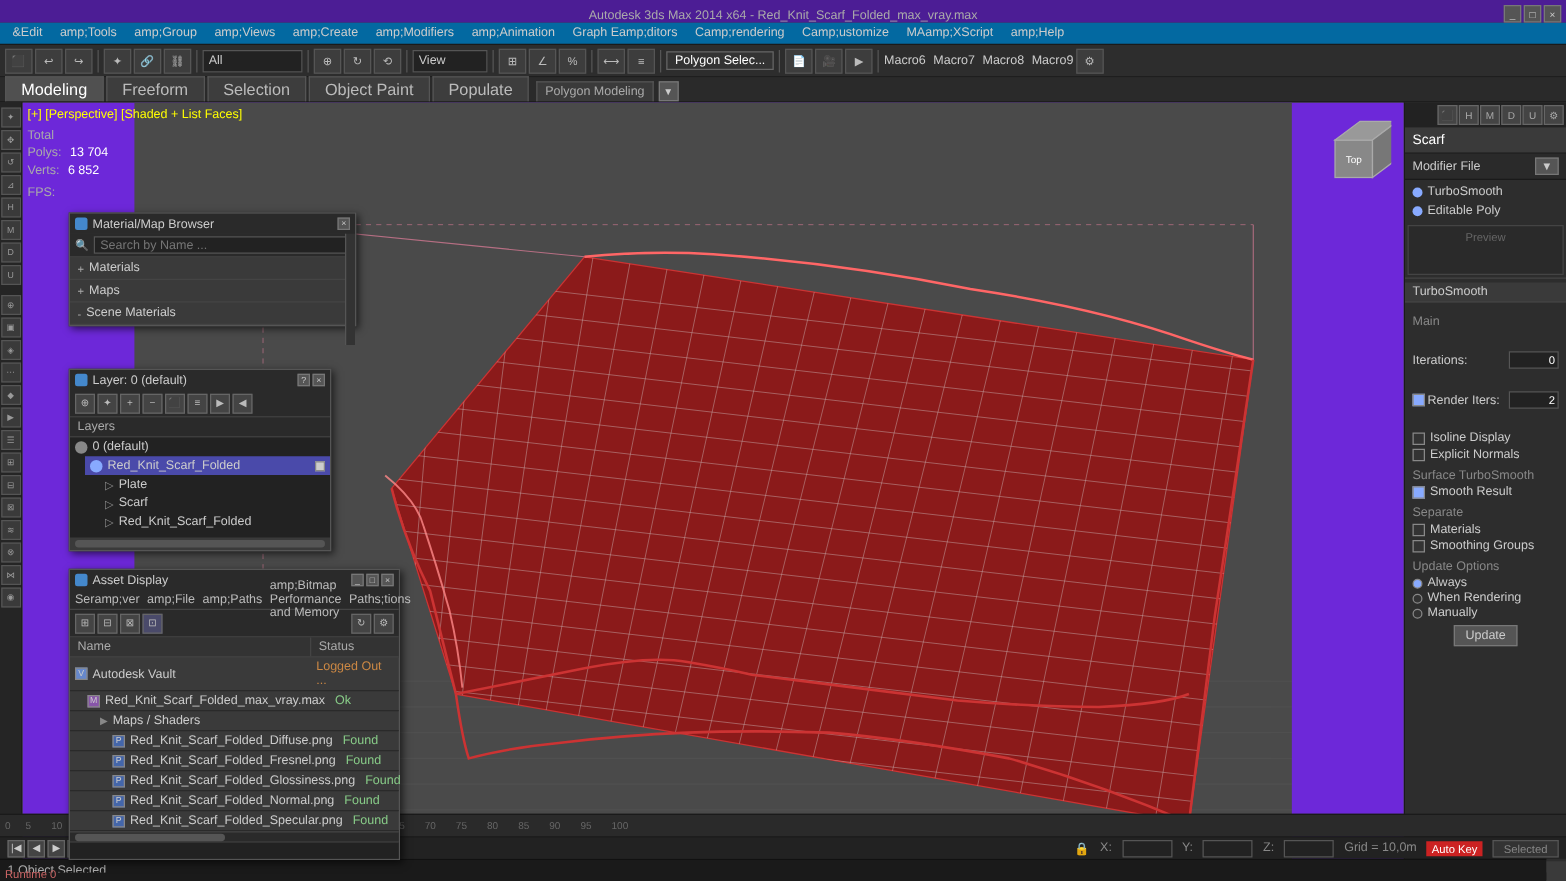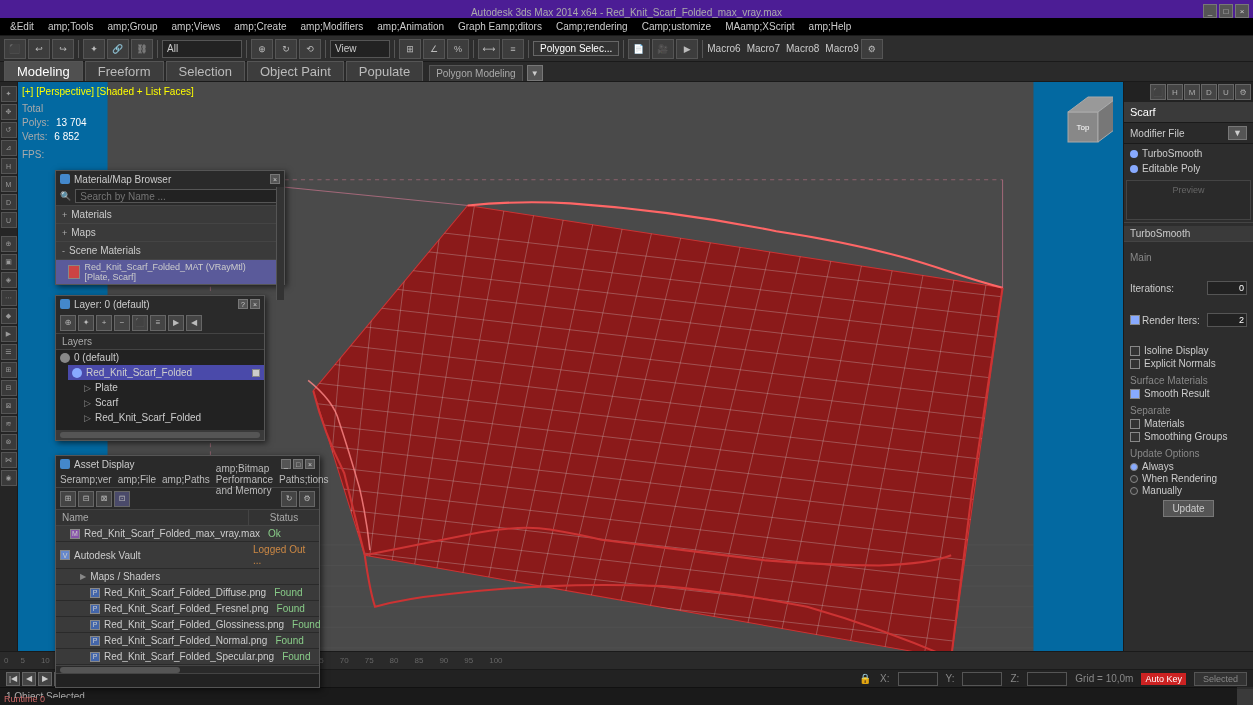--- a/index.html
+++ b/index.html
@@ -37,21 +37,21 @@
       border: 1px solid #777;
       cursor: pointer;
       font-size: 8px;
       display: flex; align-items: center; justify-content: center;
       color: #ccc;
     }
 
     
     #menu-bar {
       height: 18px;
-      background: #000000;
+      background: #0369a1;
       display: flex;
       align-items: center;
       padding: 0 4px;
       gap: 2px;
       border-bottom: 1px solid #1a1a1a;
     }
     .menu-item {
       padding: 1px 6px;
       cursor: pointer;
       font-size: 10px;
@@ -158,21 +158,21 @@
       z-index: 10;
       font-size: 10px;
       color: #aaa;
       line-height: 14px;
     }
 
     
     #viewport-canvas {
       width: 100%;
       height: 100%;
-      background: #0369a1;
+      background: #6d28d9;
       position: relative;
     }
     #scarf-svg {
       position: absolute;
       top: 0; left: 0;
       width: 100%; height: 100%;
     }
 
     
     #nav-cube {
@@ -487,21 +487,21 @@
       display: flex; align-items: center; justify-content: center;
     }
     .asset-table-header {
       display: flex;
       background: #333;
       border-bottom: 1px solid #444;
       font-size: 10px;
       color: #aaa;
     }
     .asset-col-name { flex: 1; padding: 2px 6px; border-right: 1px solid #444; }
-    .asset-col-status { width: 70px; padding: 2px 6px; text-align: center; }
+    .asset-col-status { width: 70px; padding: 2px 6px; }
     .asset-row {
       display: flex;
       align-items: center;
       padding: 1px 0;
       font-size: 10px;
       border-bottom: 1px solid #2a2a2a;
       cursor: pointer;
     }
     .asset-row-name { flex: 1; padding: 1px 4px; display: flex; align-items: center; gap: 4px; }
     .asset-row-status { width: 70px; padding: 1px 4px; color: #88cc88; }
@@ -851,21 +851,21 @@
       <div style="display:flex;align-items:center;gap:4px;margin:2px 0;">
         <div class="prop-checkbox"></div>
         <span class="prop-label">Isoline Display</span>
       </div>
 
       <div style="display:flex;align-items:center;gap:4px;margin:2px 0;">
         <div class="prop-checkbox"></div>
         <span class="prop-label">Explicit Normals</span>
       </div>
 
-      <div class="prop-section-title">Surface Materials</div>
+      <div class="prop-section-title">Surface TurboSmooth</div>
 
       <div style="display:flex;align-items:center;gap:4px;margin:2px 0;">
         <div class="prop-checkbox checked"></div>
         <span class="prop-label">Smooth Result</span>
       </div>
 
       <div class="prop-section-title">Separate</div>
 
       <div style="display:flex;align-items:center;gap:4px;margin:2px 0;">
         <div class="prop-checkbox"></div>
@@ -918,24 +918,20 @@
     <span>Materials</span>
   </div>
   <div class="mat-section">
     <span class="mat-expand">+</span>
     <span>Maps</span>
   </div>
   <div class="mat-section">
     <span class="mat-expand">-</span>
     <span>Scene Materials</span>
   </div>
-  <div class="mat-item selected">
-    <div class="mat-item-icon"></div>
-    <span style="font-size:9px;">Red_Knit_Scarf_Folded_MAT (VRayMtl) [Plate, Scarf]</span>
-  </div>
   <div style="position:absolute;right:0;top:16px;width:8px;height:100%;background:#333;border-left:1px solid #555;"></div>
 </div>
 
 <div id="layer-manager" class="float-window">
   <div class="float-title-bar">
     <div class="float-title">
       <div class="float-icon" style="background:#4488cc;"></div>
       <span>Layer: 0 (default)</span>
     </div>
     <div class="float-win-controls">
@@ -1007,32 +1003,32 @@
     <div style="flex:1;"></div>
     <div class="asset-tb-btn">↻</div>
     <div class="asset-tb-btn">⚙</div>
   </div>
   <div class="asset-table-header">
     <div class="asset-col-name">Name</div>
     <div class="asset-col-status">Status</div>
   </div>
 
   <div class="asset-row">
+    <div class="asset-row-name">
+      <div class="asset-file-icon" style="background:#6688cc;">V</div>
+      <span>Autodesk Vault</span>
+    </div>
+    <div class="asset-row-status asset-status-loggedout">Logged Out ...</div>
+  </div>
+  <div class="asset-row">
     <div class="asset-row-name asset-indent">
       <div class="asset-file-icon" style="background:#8855aa;">M</div>
       <span>Red_Knit_Scarf_Folded_max_vray.max</span>
     </div>
     <div class="asset-row-status asset-status-ok">Ok</div>
-  </div>
-  <div class="asset-row">
-    <div class="asset-row-name">
-      <div class="asset-file-icon" style="background:#6688cc;">V</div>
-      <span>Autodesk Vault</span>
-    </div>
-    <div class="asset-row-status asset-status-loggedout">Logged Out ...</div>
   </div>
   <div class="asset-row">
     <div class="asset-row-name asset-indent2">
       <span class="asset-tree-icon">▶</span>
       <span>Maps / Shaders</span>
     </div>
     <div class="asset-row-status"></div>
   </div>
   <div class="asset-row">
     <div class="asset-row-name asset-indent3">

